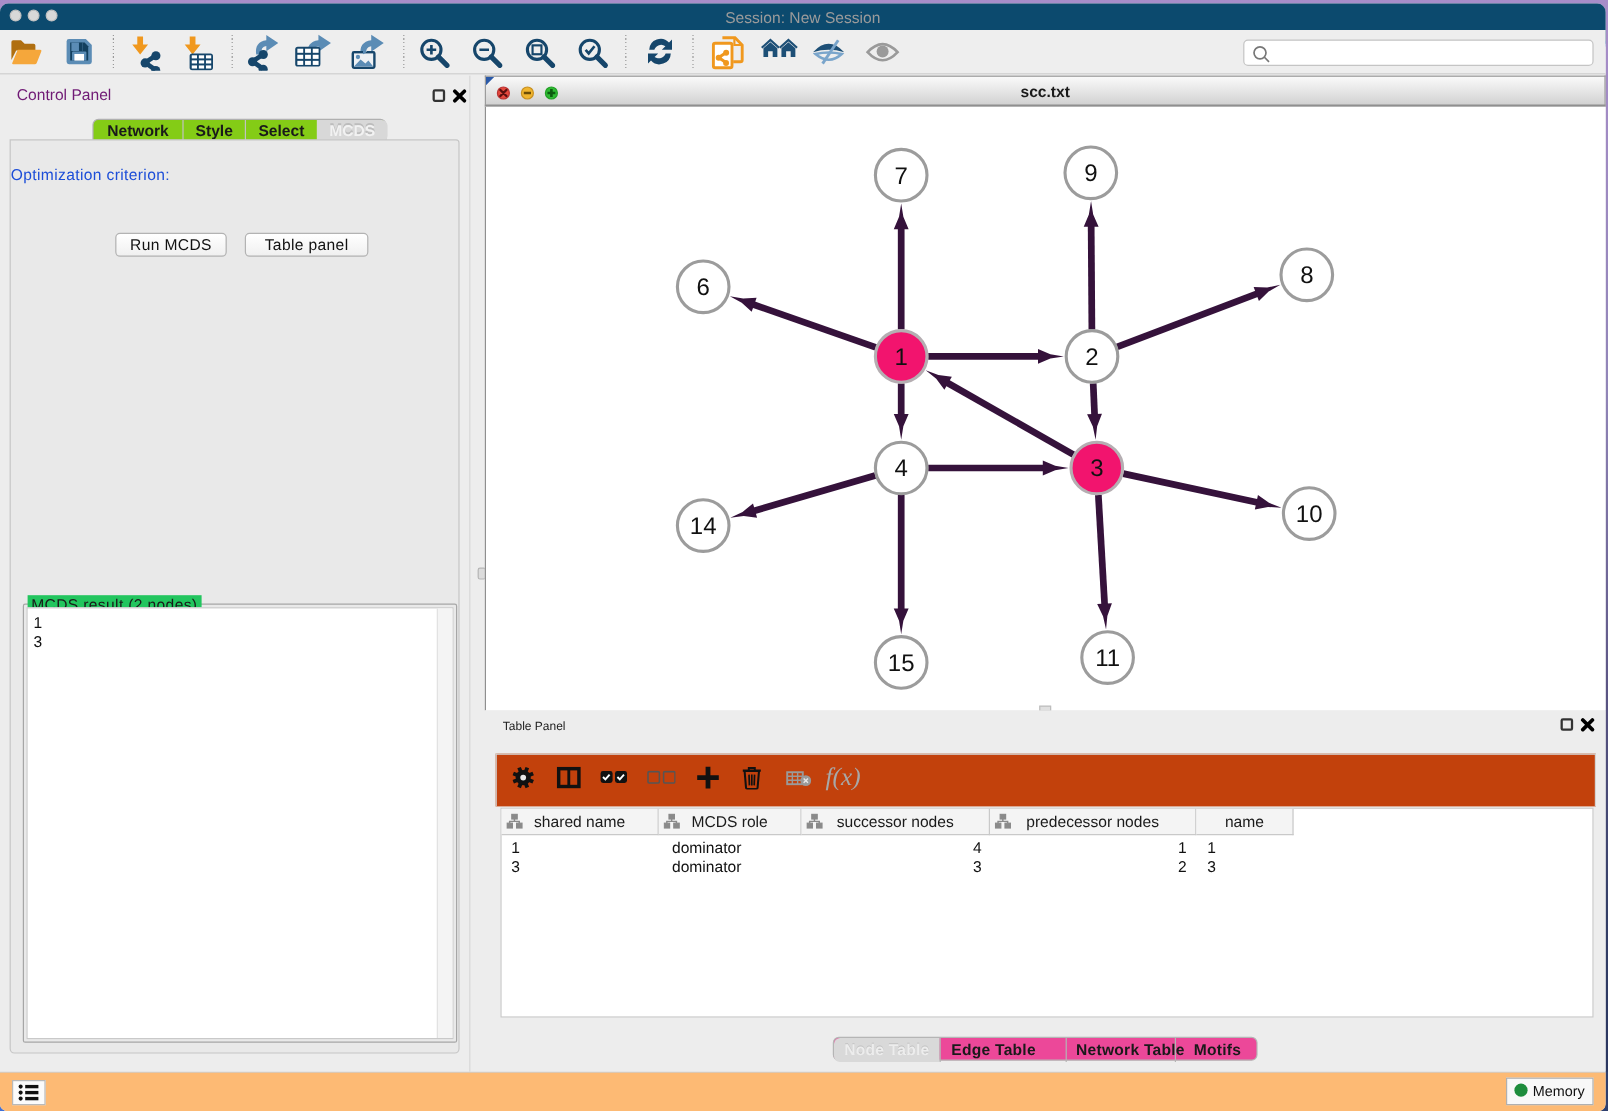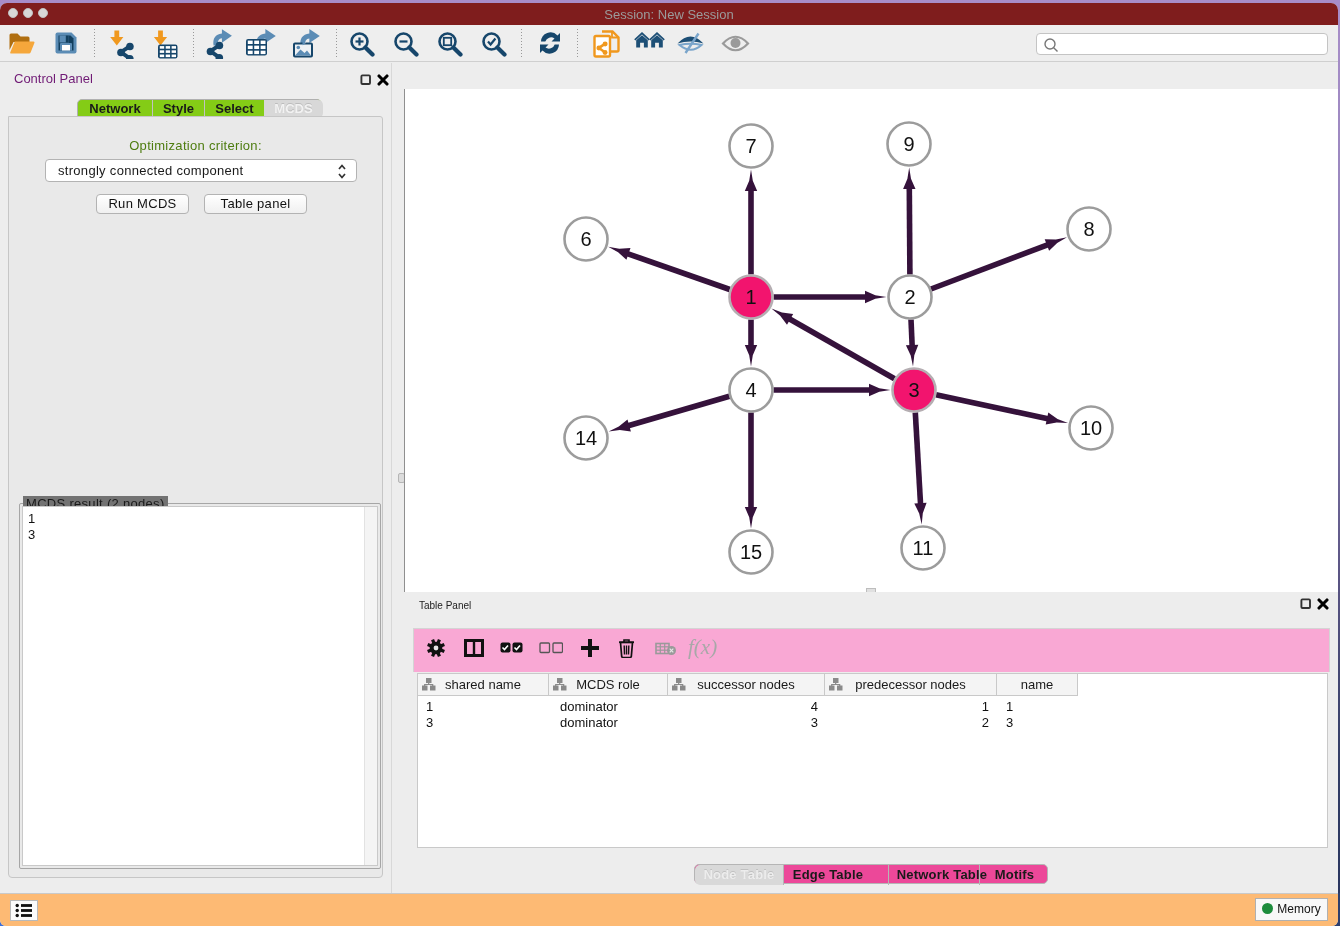--- a/index.html
+++ b/index.html
@@ -2,21 +2,21 @@
 <html><head>
 <meta charset="utf-8">
 <style>
 * { margin:0; padding:0; box-sizing:border-box; }
 html,body { width:1340px; height:926px; overflow:hidden; }
 body { -webkit-font-smoothing:antialiased; background:linear-gradient(#a88dc9 0%, #9185b8 35%, #5b5584 62%, #333e66 82%, #28345e 100%); font-family:"Liberation Sans", sans-serif; position:relative; }
 #win { position:absolute; left:0; top:3px; width:1338px; height:923px;
   background:#ededed; border-radius:7px 7px 6px 6px; }
 
 #titlebar { position:absolute; left:0; top:0; width:100%; height:36px;
-  background:#7f1d1d; border-bottom:5px solid #1d4ed8; border-radius:7px 7px 0 0; }
+  background:#0c4a6e; border-bottom:5px solid #1d4ed8; border-radius:7px 7px 0 0; }
 .tl { position:absolute; top:5px; width:10px; height:10px; border-radius:50%;
   background:#d8d8d8; border:1px solid #c0c0c0; }
 #title { position:absolute; top:4px; width:100%; text-align:center;
   font-size:13px; color:#9b9b9b; }
 
 #toolbar { position:absolute; left:0; top:22px; width:100%; height:37px;
   background:#eeeeee; border-bottom:1px solid #cfcfcf; }
 .tbi { position:absolute; }
 .tdiv { position:absolute; top:4px; height:29px; width:1px;
   background-image:repeating-linear-gradient(to bottom,#999 0 1px,transparent 1px 3px); }
@@ -26,31 +26,31 @@
 #cpanel { position:absolute; left:0; top:60px; width:391px; height:830px; background:#ededed; }
 #cpanel .hdr { position:absolute; left:14px; top:8px; font-size:13px; color:#701a75; }
 #tabgroup { position:absolute; left:77px; top:36px; width:245px; height:36px;
   background:#84cc16; border:1px solid #b0b0b0; border-radius:5px; }
 .tseg { position:absolute; top:0; height:18px; font-size:13px; font-weight:bold;
   text-align:center; line-height:18px; color:#1a1a1a; }
 #tabMCDS { background:#d8d8d8; color:#f2f2f2; border-radius:0 5px 5px 0;
   text-shadow:0 -1px 0 #bcbcbc; }
 #cpbox { position:absolute; left:8px; top:53px; width:375px; height:762px;
   background:#e9e9e9; border:1px solid #c6c6c6; border-radius:0 3px 4px 4px; }
-#optlabel { position:absolute; left:0; top:21px; width:100%; text-align:center;
-  font-size:13px; letter-spacing:0.3px; color:#4d7c0f; }
+#optlabel { position:absolute; left:0; top:21px; width:100%; text-align:left;
+  font-size:13px; letter-spacing:0.3px; color:#1d4ed8; }
 #dropdown { position:absolute; left:36px; top:42px; width:312px; height:23px;
   background:#fff; border:1px solid #b3b3b3; border-radius:4px;
   font-size:13px; letter-spacing:0.3px; color:#1a1a1a; line-height:21px; padding-left:12px; }
 .btn { position:absolute; top:77px; height:20px; background:linear-gradient(#ffffff,#f0f0f0);
   border:1px solid #b3b3b3; border-radius:4px; font-size:13px; letter-spacing:0.3px; color:#111;
   text-align:center; line-height:18px; }
 #fieldset { position:absolute; left:10px; top:386px; width:362px; height:366px;
   border:1px solid #a6a6a6; border-radius:2px; }
-#fieldset .legend { position:absolute; left:3px; top:-8px; background:#737373;
+#fieldset .legend { position:absolute; left:3px; top:-8px; background:#22c55e;
   padding:0 3px; font-size:13px; letter-spacing:0.3px; color:#1a1a1a; }
 #mlist { position:absolute; left:2px; top:2px; width:356px; height:360px;
   line-height:16px;
   background:#fff; border:1px solid #c9c9c9; font-size:13px; color:#111; }
 #mlist .sb { position:absolute; right:0; top:0; width:13px; height:100%;
   background:#f4f4f4; border-left:1px solid #e2e2e2; }
 
 #vsplit { position:absolute; left:391px; top:60px; width:13px; height:830px;
   background:#ededed; border-left:1px solid #d8d8d8; }
 #vsplit .grip { position:absolute; left:6px; top:410px; width:7px; height:10px;
@@ -65,21 +65,21 @@
 .jl { position:absolute; top:8px; width:11px; height:11px; border-radius:50%; }
 .jl svg { position:absolute; left:0; top:0; }
 #netcanvas { position:absolute; left:0; top:26px; width:934px; height:503px;
   background:#fff; border-left:1px solid #8f8f8f; }
 #netgrip { position:absolute; left:462px; top:525px; width:10px; height:5px;
   background:#e0e0e0; border:1px solid #bdbdbd; }
 
 #tpanel { position:absolute; left:404px; top:589px; width:934px; height:301px; background:#ededed; }
 #tpanel .hdr { position:absolute; left:15px; top:8px; font-size:10px; color:#222; }
 #ttoolbar { position:absolute; left:9px; top:36px; width:917px; height:44px;
-  background:#f9a8d4; border:1px solid #d4d4d4; border-bottom:none; }
+  background:#c2410c; border:1px solid #d4d4d4; border-bottom:none; }
 #ttable { position:absolute; left:13px; top:81px; width:911px; height:175px;
   background:#fff; border:1px solid #c9c9c9; font-size:13px; color:#111; }
 .th { position:absolute; top:0; height:22px; background:#f4f4f4;
   border-right:1px solid #c9c9c9; border-bottom:1px solid #c9c9c9;
   font-size:13px; color:#1a1a1a; text-align:center; line-height:21px; }
 .cell { position:absolute; font-size:13px; color:#111; height:16px; line-height:16px; }
 
 #btabgroup { position:absolute; left:290px; top:272px; width:354px; height:20px;
   background:#ec4899; border:1px solid #b5b5b5; border-radius:5px; }
 .bseg { position:absolute; top:0; height:20px; font-size:13px; font-weight:bold; letter-spacing:0.2px;
@@ -253,42 +253,57 @@
       <path d="M19 2 L27 10 M27 2 L19 10" stroke="#000" stroke-width="3.1" stroke-linecap="round"></path>
     </svg>
     <div id="tabgroup">
       <div class="tseg" style="left:0;width:74px;">Network</div>
       <div class="tseg" style="left:74px;width:52px;border-left:1px solid #c2c2c2;">Style</div>
       <div class="tseg" style="left:126px;width:60px;border-left:1px solid #c2c2c2;">Select</div>
       <div class="tseg" id="tabMCDS" style="left:186px;width:59px;">MCDS</div>
     </div>
     <div id="cpbox">
       <div id="optlabel">Optimization criterion:</div>
-      <div id="dropdown">strongly connected component
-        <svg width="12" height="17" style="position:absolute;right:8px;top:3px" viewBox="0 0 12 17">
-          <path d="M3 6 L6 2.5 L9 6" fill="none" stroke="#333" stroke-width="1.7"></path>
-          <path d="M3 11 L6 14.5 L9 11" fill="none" stroke="#333" stroke-width="1.7"></path>
-        </svg>
-      </div>
       <div class="btn" style="left:87px;width:93px;">Run MCDS</div>
       <div class="btn" style="left:195px;width:103px;">Table panel</div>
       <div id="fieldset">
         <div class="legend">MCDS result (2 nodes)</div>
         <div id="mlist">
           <div style="padding:4px 0 0 5px;">1</div>
           <div style="padding:0 0 0 5px;">3</div>
           <div class="sb"></div>
         </div>
       </div>
     </div>
   </div>
   <div id="vsplit">
       <div class="grip"></div>
     </div>
   <div id="netframe">
+    <div id="nettitle">
+      <div class="t">scc.txt</div>
+      <svg width="7" height="7" style="position:absolute;left:0;top:0" viewBox="0 0 7 7">
+          <path d="M0 0 L7 0 L0 7 Z" fill="#2a59a8"></path>
+        </svg>
+      <div class="jl" style="left:9px;background:#e4483d;border:1px solid #b33;">
+          <svg width="9" height="9" viewBox="0 0 9 9">
+            <path d="M2 2 L7 7 M7 2 L2 7" stroke="#5a0f0f" stroke-width="2" stroke-linecap="round"></path>
+          </svg>
+        </div>
+      <div class="jl" style="left:29px;background:#f0b52f;border:1px solid #c89020;">
+          <svg width="9" height="9" viewBox="0 0 9 9">
+            <line x1="1.5" y1="4.5" x2="7.5" y2="4.5" stroke="#6b4d07" stroke-width="2.2"></line>
+          </svg>
+        </div>
+      <div class="jl" style="left:49px;background:#2fbb33;border:1px solid #22a026;">
+          <svg width="9" height="9" viewBox="0 0 9 9">
+            <path d="M4.5 1.2 L4.5 7.8 M1.2 4.5 L7.8 4.5" stroke="#0c5c10" stroke-width="2.2"></path>
+          </svg>
+        </div>
+    </div>
     <div id="netcanvas">
       <svg width="934" height="503" viewBox="404 89 934 503">
         <g stroke="#35123b" stroke-width="5.6">
         <line x1="750.0" y1="274.5" x2="750.0" y2="189.0"></line>
         <line x1="728.8" y1="289.5" x2="625.6" y2="253.3"></line>
         <line x1="772.5" y1="297.0" x2="866.0" y2="297.0"></line>
         <line x1="750.0" y1="319.5" x2="750.0" y2="347.0"></line>
         <line x1="908.9" y1="274.5" x2="908.3" y2="187.0"></line>
         <line x1="930.0" y1="289.0" x2="1047.8" y2="244.3"></line>
         <line x1="910.0" y1="319.5" x2="911.2" y2="347.0"></line>

